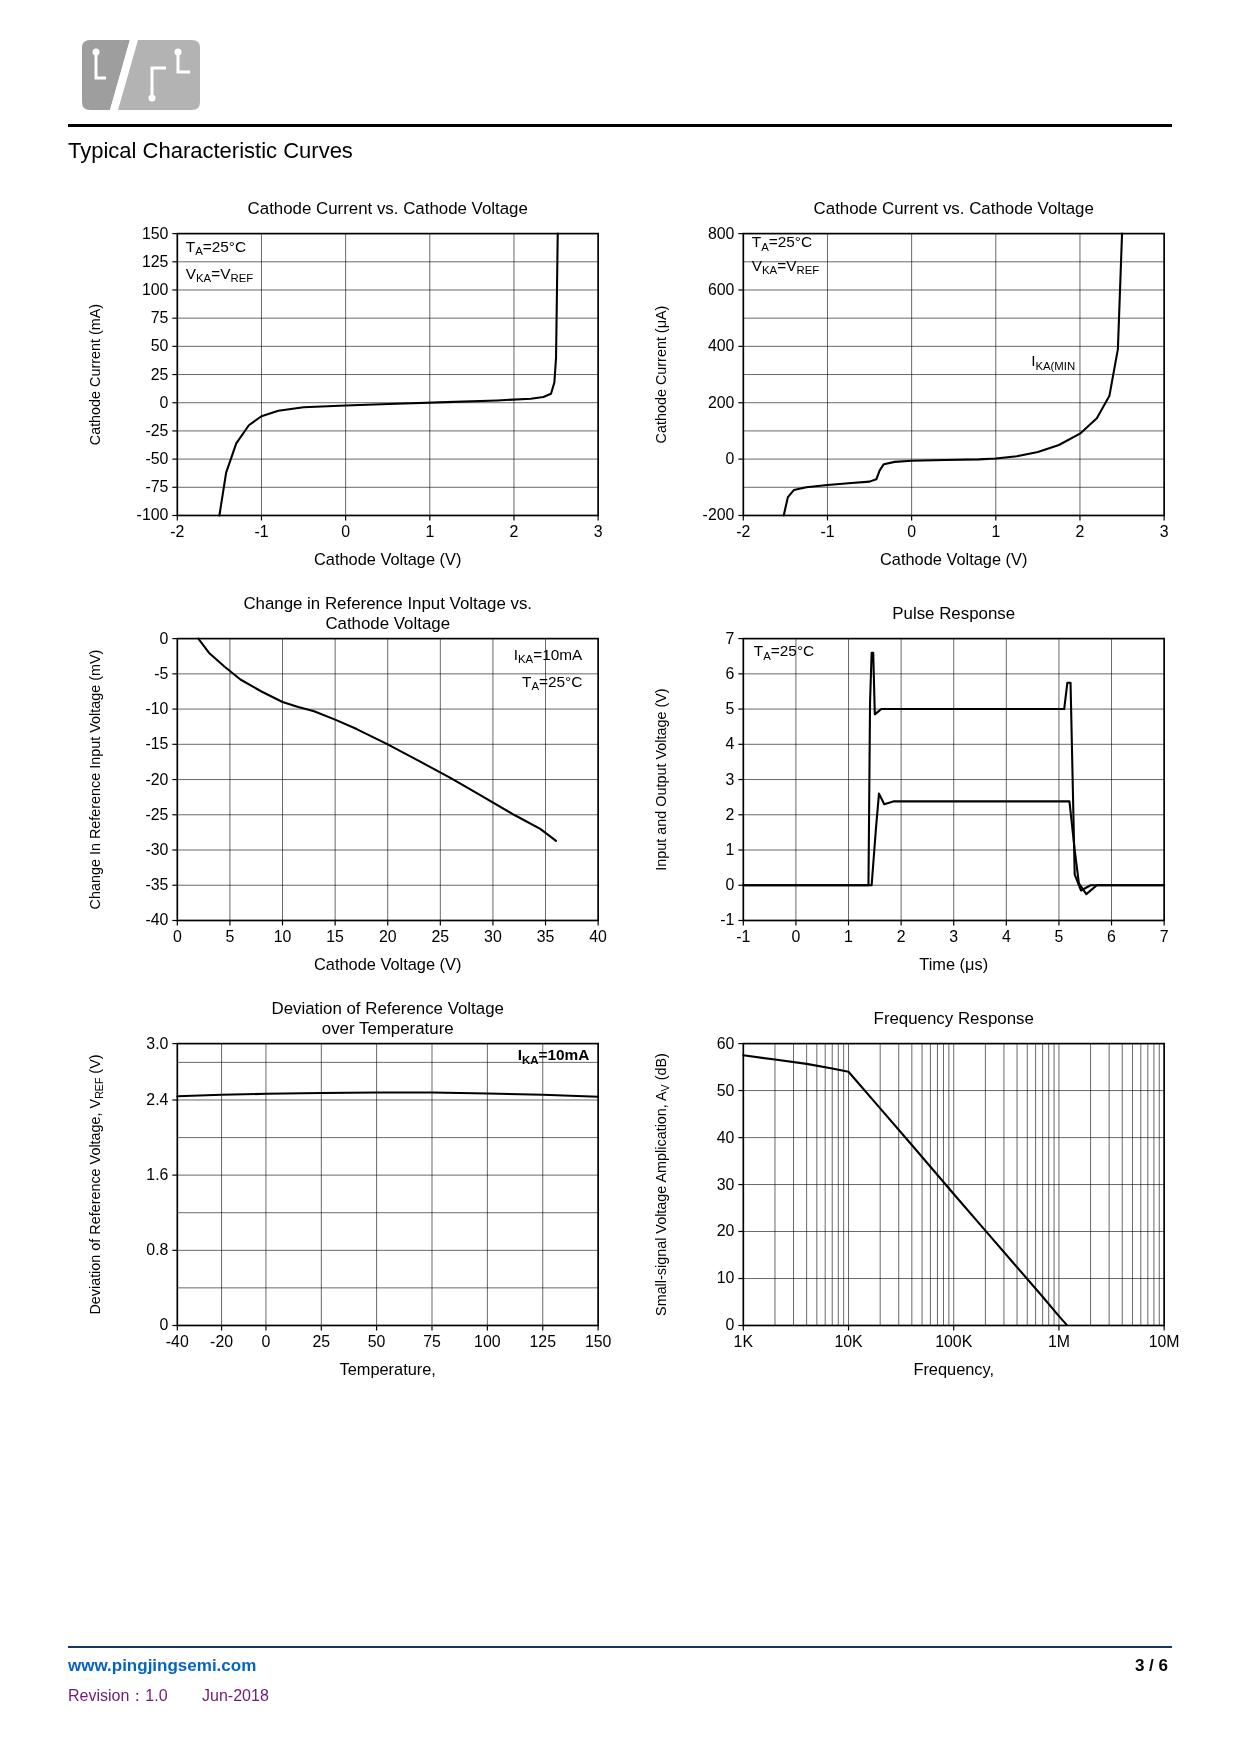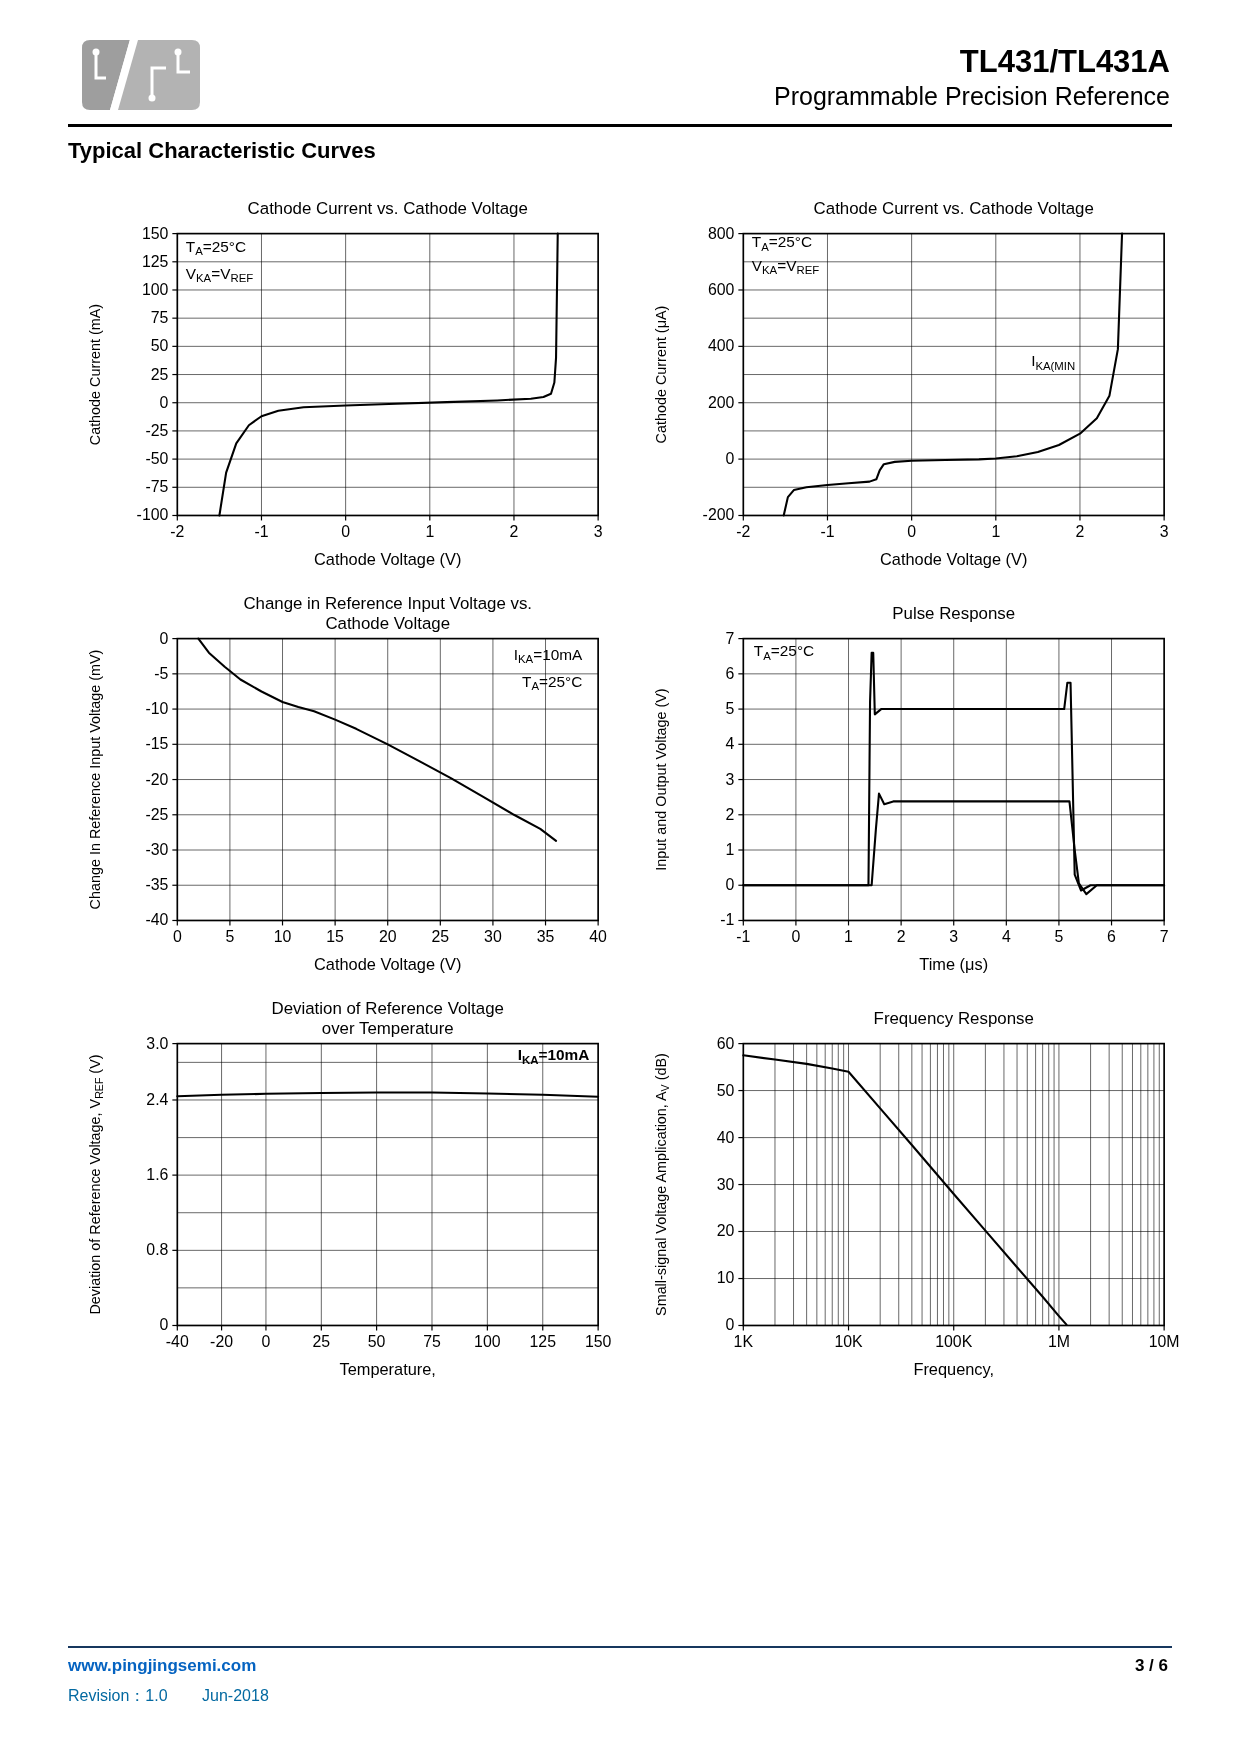--- a/index.html
+++ b/index.html
@@ -5,21 +5,21 @@
   html,body{margin:0;padding:0;background:#e8e8e8;}
   .page{position:relative;width:1240px;height:1754px;background:#ffffff;margin:0 auto;
         font-family:"Liberation Sans",sans-serif;color:#000;overflow:hidden;}
 
   
   .logo{position:absolute;left:72px;top:34px;width:135px;height:82px;}
   .head-titles{position:absolute;right:70px;top:44px;text-align:right;}
   .title{font-size:31px;font-weight:700;line-height:1.15;}
   .subtitle{font-size:25px;font-weight:400;margin-top:2px;}
   .header-rule{position:absolute;left:68px;top:124px;width:1104px;height:3px;background:#000;}
-  .section-title{position:absolute;left:68px;top:138px;margin:0;font-size:22px;font-weight:700;}
+  .section-title{position:absolute;left:68px;top:138px;margin:0;font-size:22px;font-weight:400;}
 
   
   .charts{position:absolute;left:78px;top:182px;width:1112px;display:grid;
           grid-template-columns:546px 546px;column-gap:20px;row-gap:8px;}
   figure{margin:0;padding:0;}
   svg.chartsvg{width:546px;height:397px;display:block;}
 
   
   .grid{stroke:#000;stroke-width:0.6;}
   .tickmark{stroke:#000;stroke-width:1.2;}
@@ -32,21 +32,21 @@
   .ylab{font-size:14.5px;}
   .ann{font-size:15.5px;}
   .ann.b{font-weight:700;}
 
   
   .footer-rule{position:absolute;left:68px;top:1646px;width:1104px;height:2px;
                background:var(--footer-rule,#17375e);}
   .footer-link{position:absolute;left:68px;top:1656px;font-size:17px;font-weight:700;
                color:var(--link,#0563c1);text-decoration:none;}
   .footer-page{position:absolute;right:72px;top:1656px;font-size:17px;font-weight:700;}
-  .footer-rev{position:absolute;left:68px;top:1686px;font-size:16px;color:#0369a1;}
+  .footer-rev{position:absolute;left:68px;top:1686px;font-size:16px;color:#701a75;}
   .footer-rev span + span{margin-left:30px;}
 </style>
 </head>
 <body>
 
 <div class="page">
 
   <div class="logo">
     <svg viewBox="0 0 135 82" width="135" height="82">
       <path d="M10 14 Q10 6 18 6 H58 L38 76 H18 Q10 76 10 68 Z" fill="#9e9e9e"></path>
@@ -56,24 +56,20 @@
         <path d="M24 18 v26 h10"></path>
         <path d="M80 64 V34 h14"></path>
         <path d="M106 18 v20 h12"></path>
       </g>
       <g fill="#ffffff">
         <circle cx="24" cy="18" r="3.5"></circle>
         <circle cx="80" cy="64" r="3.5"></circle>
         <circle cx="106" cy="18" r="3.5"></circle>
       </g>
     </svg>
-  </div>
-  <div class="head-titles">
-    <div class="title">TL431/TL431A</div>
-    <div class="subtitle">Programmable Precision Reference</div>
   </div>
   <div class="header-rule"></div>
 
   <h2 class="section-title">Typical Characteristic Curves</h2>
 
   <div class="charts">
     <figure>
       <svg class="chartsvg" viewBox="0 0 550 400">
           <line x1="184.8" y1="52" x2="184.8" y2="336" class="grid"></line>
           <line x1="269.6" y1="52" x2="269.6" y2="336" class="grid"></line>

